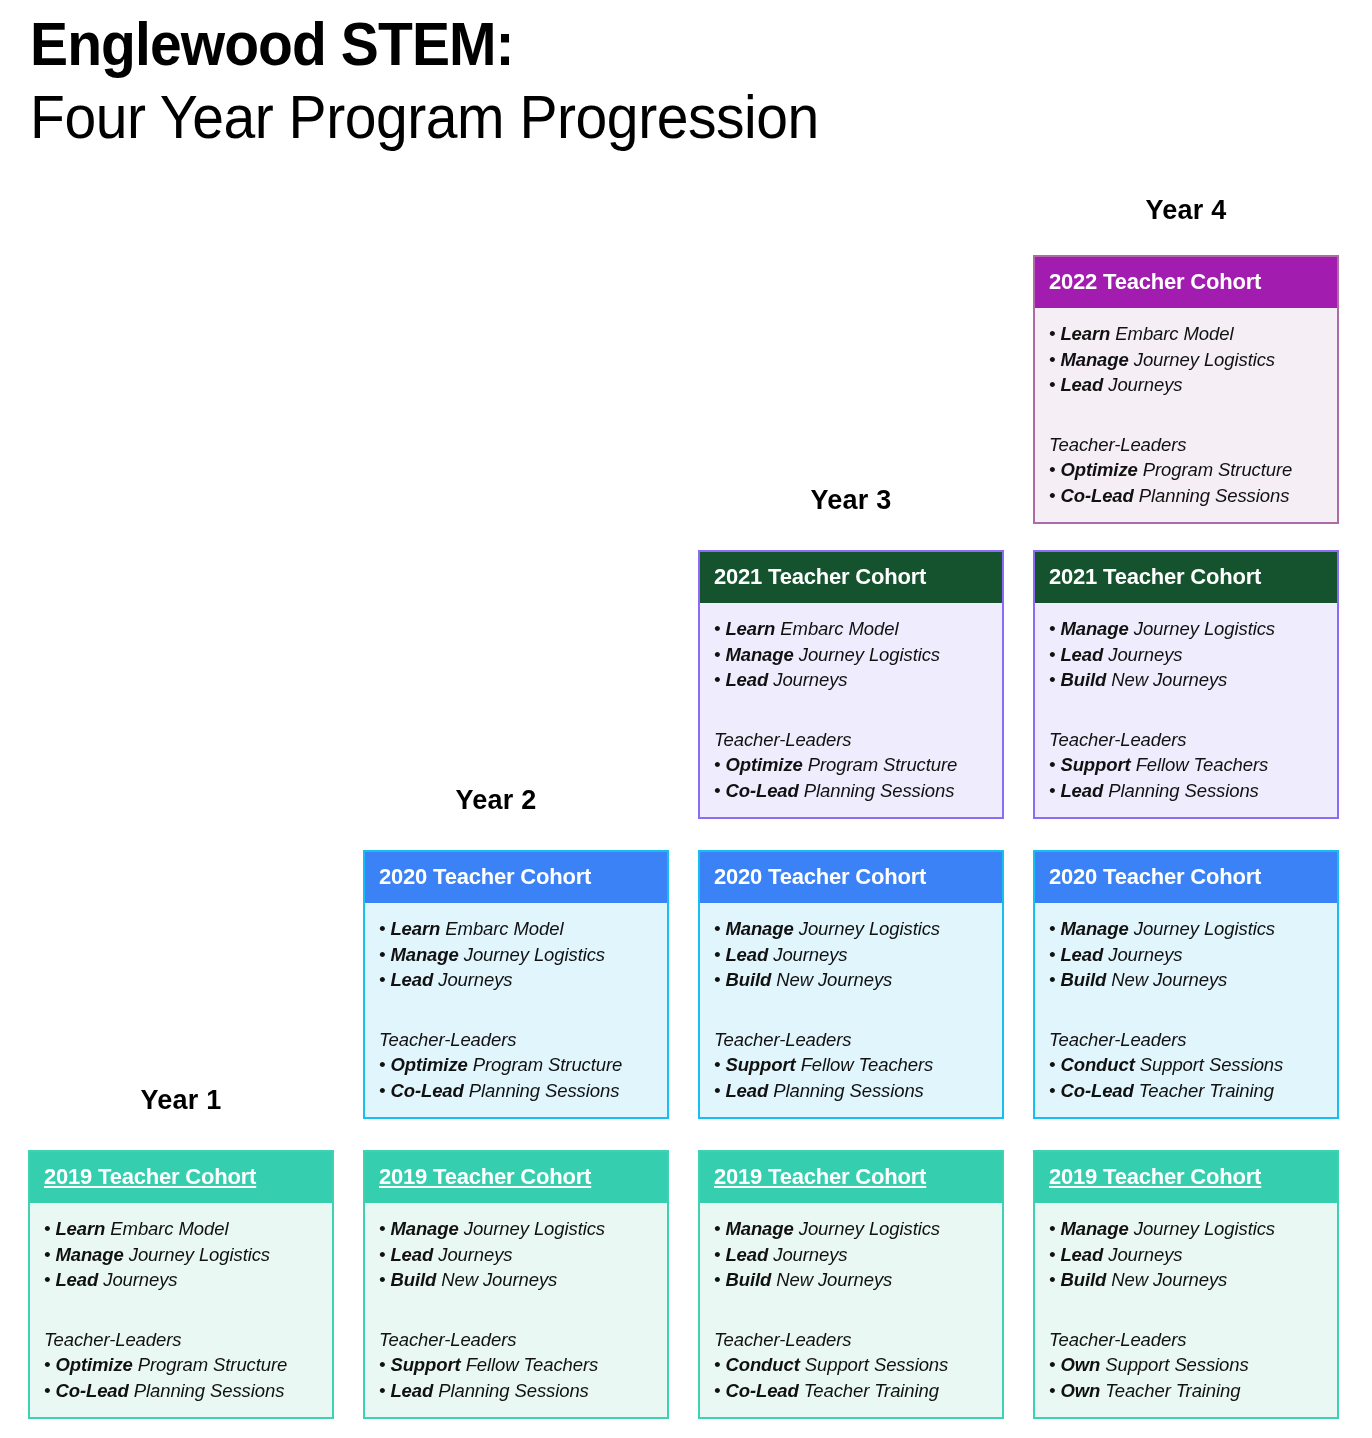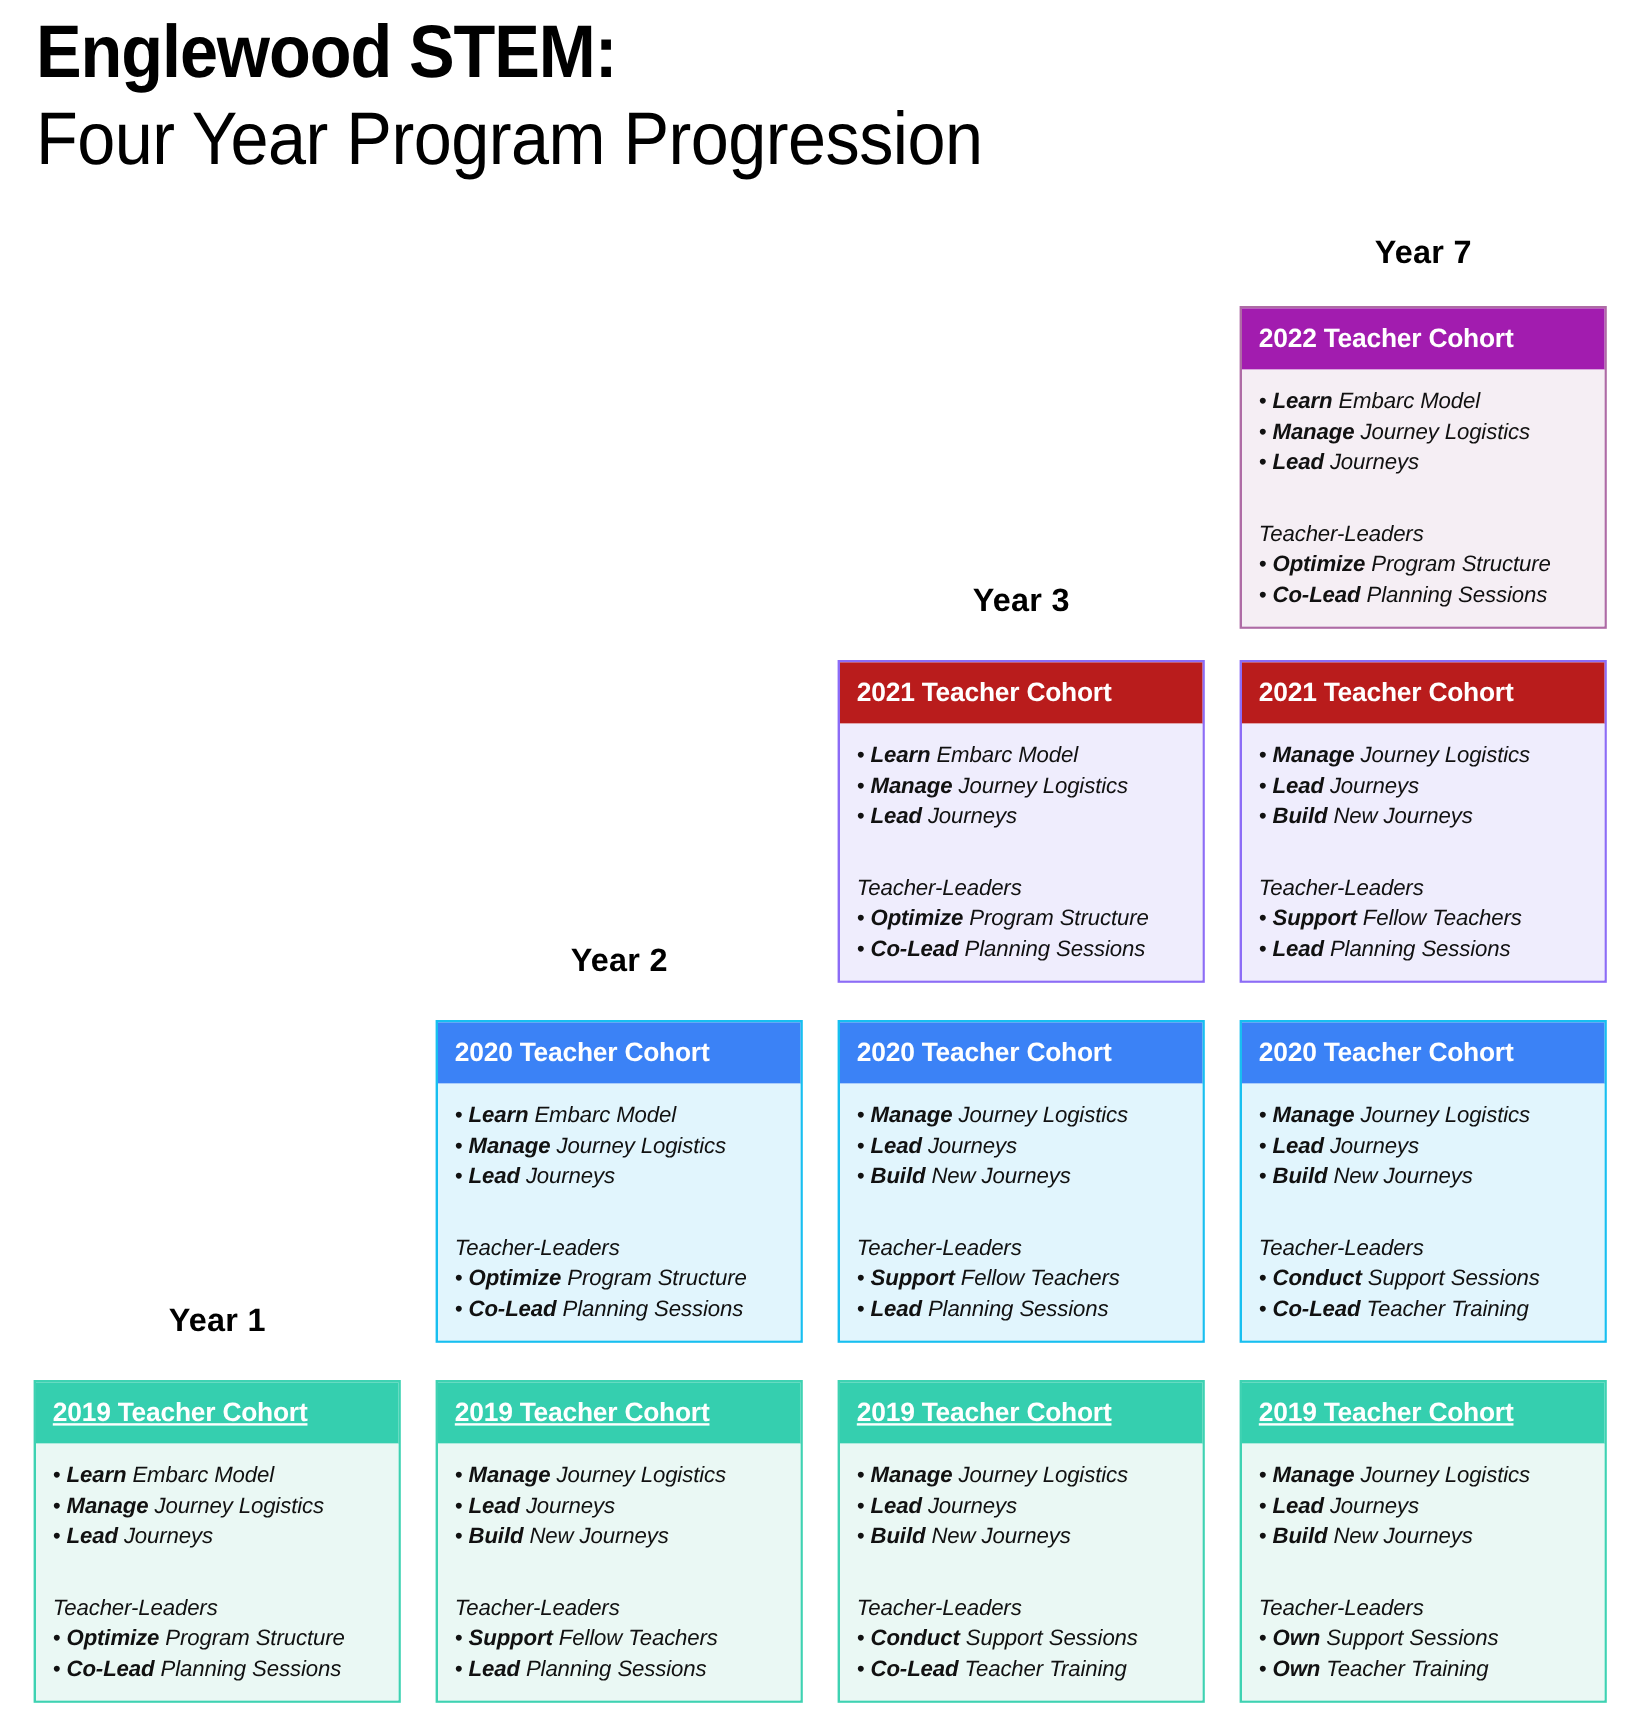--- a/index.html
+++ b/index.html
@@ -114,41 +114,41 @@
   .theme-green .card-header { background: #35CFAF; text-decoration: underline; }
   .theme-green .card-body { background: #EAF8F4; }
 
   
   .theme-blue { border-color: #17BFF0; }
   .theme-blue .card-header { background: #3b82f6; }
   .theme-blue .card-body { background: #E1F5FD; }
 
   
   .theme-violet { border-color: #8C6CF6; }
-  .theme-violet .card-header { background: #b91c1c; }
+  .theme-violet .card-header { background: #14532d; }
   .theme-violet .card-body { background: #EFEDFD; }
 
   
   .theme-purple { border-color: #AE6BA5; }
   .theme-purple .card-header { background: #a21caf; }
   .theme-purple .card-body { background: #F5EEF4; }
 </style>
 </head>
 <body>
 
 <div id="title-block">
   <div class="title-line1">Englewood STEM:</div>
   <div class="title-line2">Four Year Program Progression</div>
 </div>
 
 <div id="grid">
     <div class="year-label" style="left: 28px; top: 1085px;">Year 1</div>
-    <div class="year-label" style="left: 363px; top: 785px;">Year 2</div>
+    <div class="year-label" style="left: 343px; top: 785px;">Year 2</div>
     <div class="year-label" style="left: 698px; top: 485px;">Year 3</div>
-    <div class="year-label" style="left: 1033px; top: 195px;">Year 7</div>
+    <div class="year-label" style="left: 1033px; top: 195px;">Year 4</div>
     <div class="card theme-purple" style="left: 1033px; top: 255px;">
       <div class="card-header">2022 Teacher Cohort</div>
       <div class="card-body">
         <ul class="bullet-list">
           <li>• <b>Learn</b><span> Embarc Model</span></li>
           <li>• <b>Manage</b><span> Journey Logistics</span></li>
           <li>• <b>Lead</b><span> Journeys</span></li>
         </ul>
         <div class="tl-heading">Teacher-Leaders</div>
         <ul class="bullet-list">

